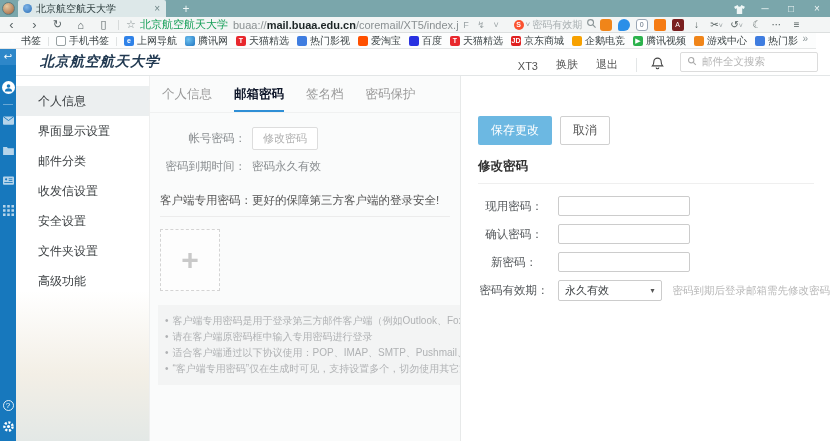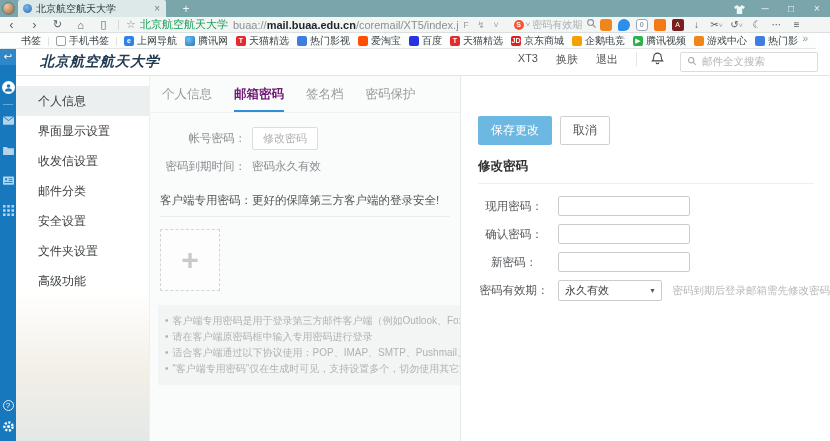--- a/index.html
+++ b/index.html
@@ -74,40 +74,40 @@
   .bs-div { width:10px; height:1px; background:rgba(255,255,255,.35); margin:10px 0; }
   .bs-ic { margin-bottom:18px; opacity:.8; }
   .bs-bottom { margin-top:auto; display:flex; flex-direction:column; align-items:center; }
   .bs-help { width:11px; height:11px; border:1px solid rgba(255,255,255,.85); border-radius:50%; color:#fff; font-size:8px; line-height:9px; text-align:center; margin-bottom:9px; }
   .bs-gear { margin-bottom:6px; }
 
   
   #mailmain { flex:1; display:flex; flex-direction:column; min-width:0; }
   #mailheader { height:27px; background:#fff; border-bottom:1px solid #e3e6e7; display:flex; align-items:center; padding:0 8px 0 0; flex:none; }
   .logo { font-family:"DejaVu Serif","Liberation Serif",serif; font-style:italic; font-weight:bold; font-size:14px; color:#223a52; margin-left:24px; letter-spacing:1px; white-space:nowrap; }
-  .hdr-links { margin-left:auto; display:flex; align-items:flex-start; }
+  .hdr-links { margin-left:auto; display:flex; align-items:flex-end; }
   .hdr-link { font-size:11px; color:#555; margin-right:18px; white-space:nowrap; }
   .hdr-vdiv { width:1px; height:14px; background:#e3e6e7; margin-right:14px; }
   .bell-wrap { margin-right:16px; }
   .mail-search { width:138px; height:20px; border:1px solid #dcdcdc; border-radius:2px; background:#fff; display:flex; align-items:center; padding:0 6px; margin-right:4px; }
   .mail-search-ph { color:#b5b5b5; font-size:10.5px; margin-left:5px; white-space:nowrap; }
 
   #mailbody { flex:1; display:flex; min-height:0; }
 
   
   #settingsnav { width:134px; background:#fff; border-right:1px solid #eeefef; padding-top:10px; position:relative; flex:none; }
   .snav-item { height:30px; line-height:30px; padding-left:22px; font-size:12px; color:#3c4043; white-space:nowrap; }
   .snav-item.sel { background:#eceff0; }
   .snav-clouds { position:absolute; left:0; right:0; bottom:0; height:150px; background:linear-gradient(to bottom, rgba(246,244,238,0) 0%, #f3efe6 55%, #e3e8e6 100%); }
 
   
   #centercol { width:311px; background:#fafbfb; border-right:1px solid #e7e9e9; flex:none; overflow:hidden; display:flex; flex-direction:column; }
   .tabsrow { display:flex; align-items:flex-end; padding:10px 0 0 12px; border-bottom:1px solid #f0f1f1; flex:none; }
   .ctab { font-size:12.5px; color:#9a9a9a; margin-right:22px; padding-bottom:7px; border-bottom:2px solid transparent; white-space:nowrap; }
-  .ctab.active { color:#701a75; font-weight:bold; border-bottom-color:#2f8fd6; }
+  .ctab.active { color:#0f172a; font-weight:bold; border-bottom-color:#2f8fd6; }
   .kv { display:flex; align-items:center; margin-bottom:9px; }
   .kv-label { width:96px; text-align:right; color:#8b8f92; font-size:11.5px; flex:none; }
   .kv-value { margin-left:6px; color:#3c4043; font-size:11.5px; }
   .kv-value.dim { color:#8b8f92; }
   .btn-ghost { margin-left:6px; border:1px solid #ddd; background:#fff; color:#b0b0b0; font-size:11px; padding:3px 10px; border-radius:2px; }
   .client-title { margin:10px 10px 0 10px; font-size:11.5px; color:#555; padding-bottom:8px; border-bottom:1px solid #ececec; white-space:nowrap; overflow:hidden; }
   .addbox { margin:12px 0 0 10px; width:60px; height:62px; border:1px dashed #d4d4d4; background:#fdfdfd; display:flex; align-items:center; justify-content:center; }
   .addbox span { color:#c9c9c9; font-size:30px; font-weight:bold; line-height:30px; }
   .notes { margin:14px 0 0 8px; background:#f3f4f4; padding:8px 0 8px 7px; overflow:hidden; }
   .note { font-size:10px; color:#b0b2b4; line-height:1.6; white-space:nowrap; }
@@ -319,22 +319,22 @@
             <span class="mail-search-ph">邮件全文搜索</span>
           </span>
         </div>
       </div>
 
       <div id="mailbody">
 
         <div id="settingsnav">
           <div class="snav-item sel">个人信息</div>
           <div class="snav-item">界面显示设置</div>
+          <div class="snav-item">邮件分类</div>
           <div class="snav-item">收发信设置</div>
-          <div class="snav-item">邮件分类</div>
           <div class="snav-item">安全设置</div>
           <div class="snav-item">文件夹设置</div>
           <div class="snav-item">高级功能</div>
           <div class="snav-clouds"></div>
         </div>
 
         <div id="centercol">
           <div class="tabsrow">
             <span class="ctab">个人信息</span>
             <span class="ctab active">邮箱密码</span>

